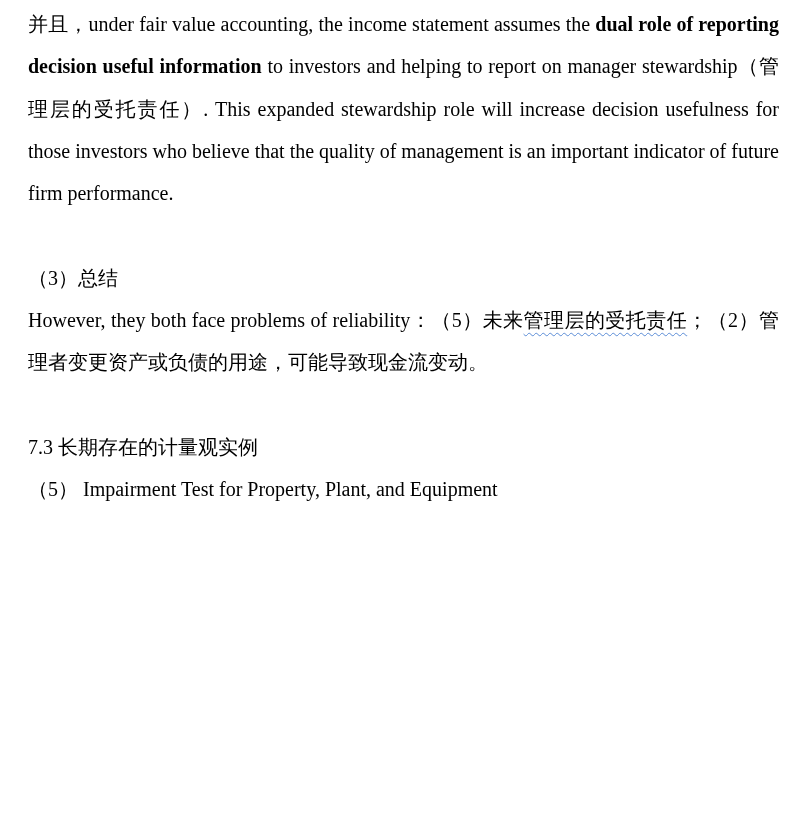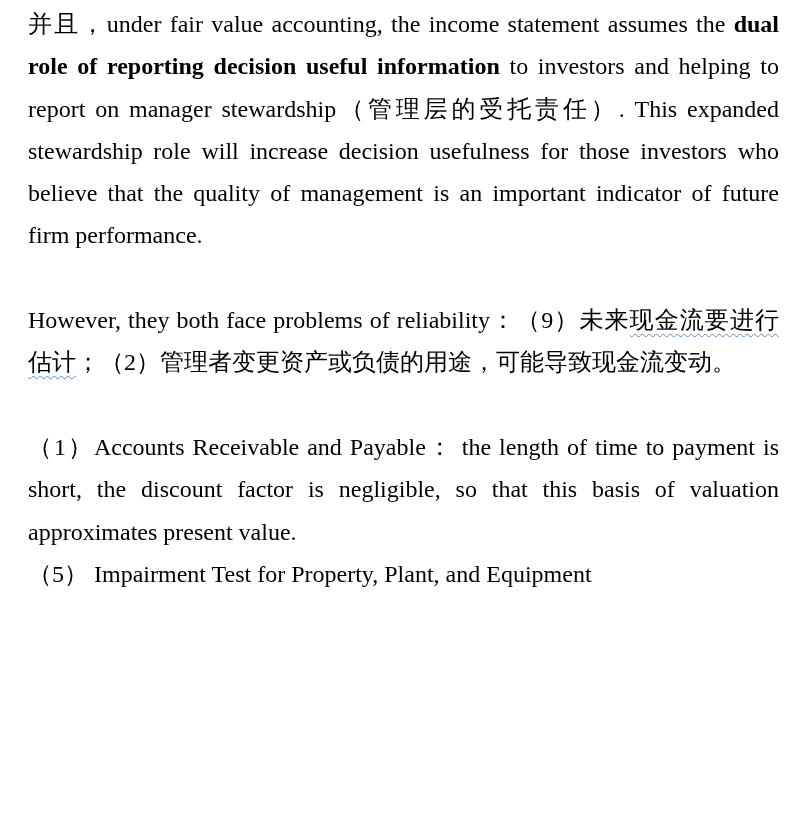--- a/index.html
+++ b/index.html
@@ -15,21 +15,21 @@
     width: 805px;
     height: 821px;
     padding: 3px 26px 0 28px;
     background: var(--page-bg, #ffffff);
     color: var(--text-color, #000000);
     font-family: "Liberation Serif", "DejaVu Serif", serif;
   }
   .doc-body { width: 100%; }
   p.line {
     margin: 0;
-    font-size: 24px;
+    font-size: 20px;
     line-height: 42.3px;
     white-space: normal;
   }
   p.justify {
     text-align: justify;
     text-justify: inter-word;
   }
   .spacer { height: 42.3px; }
   .bold { font-weight: bold; }
   .wavy {
@@ -40,18 +40,19 @@
     text-underline-offset: 5px;
   }
 </style>
 </head>
 <body>
 
 <div class="page">
   <div class="doc-body">
       <p class="line justify"><span>并且，under fair value accounting, the income statement assumes the </span><span class="bold">dual role of reporting decision useful information</span><span> to investors and helping to report on manager stewardship（管理层的受托责任）. This expanded stewardship role will increase decision usefulness for those investors who believe that the quality of management is an important indicator of future firm performance.</span></p>
       <div class="spacer"></div>
-      <p class="line justify"><span>However, they both face problems of reliability：（9）未来</span><span class="wavy">现金流要进行估计</span><span>；（2）管理者变更资产或负债的用途，可能导致现金流变动。</span></p>
+      <p class="line"><span>（3）总结</span></p>
+      <p class="line justify"><span>However, they both face problems of reliability：（5）未来</span><span class="wavy">管理层的受托责任</span><span>；（2）管理者变更资产或负债的用途，可能导致现金流变动。</span></p>
       <div class="spacer"></div>
-      <p class="line justify"><span>（1）Accounts Receivable and Payable： the length of time to payment is short, the discount factor is negligible, so that this basis of valuation approximates present value.</span></p>
+      <p class="line"><span>7.3  长期存在的计量观实例</span></p>
       <p class="line"><span>（5） Impairment Test for Property, Plant, and Equipment</span></p>
     </div>
 </div>
 
 </body></html>

